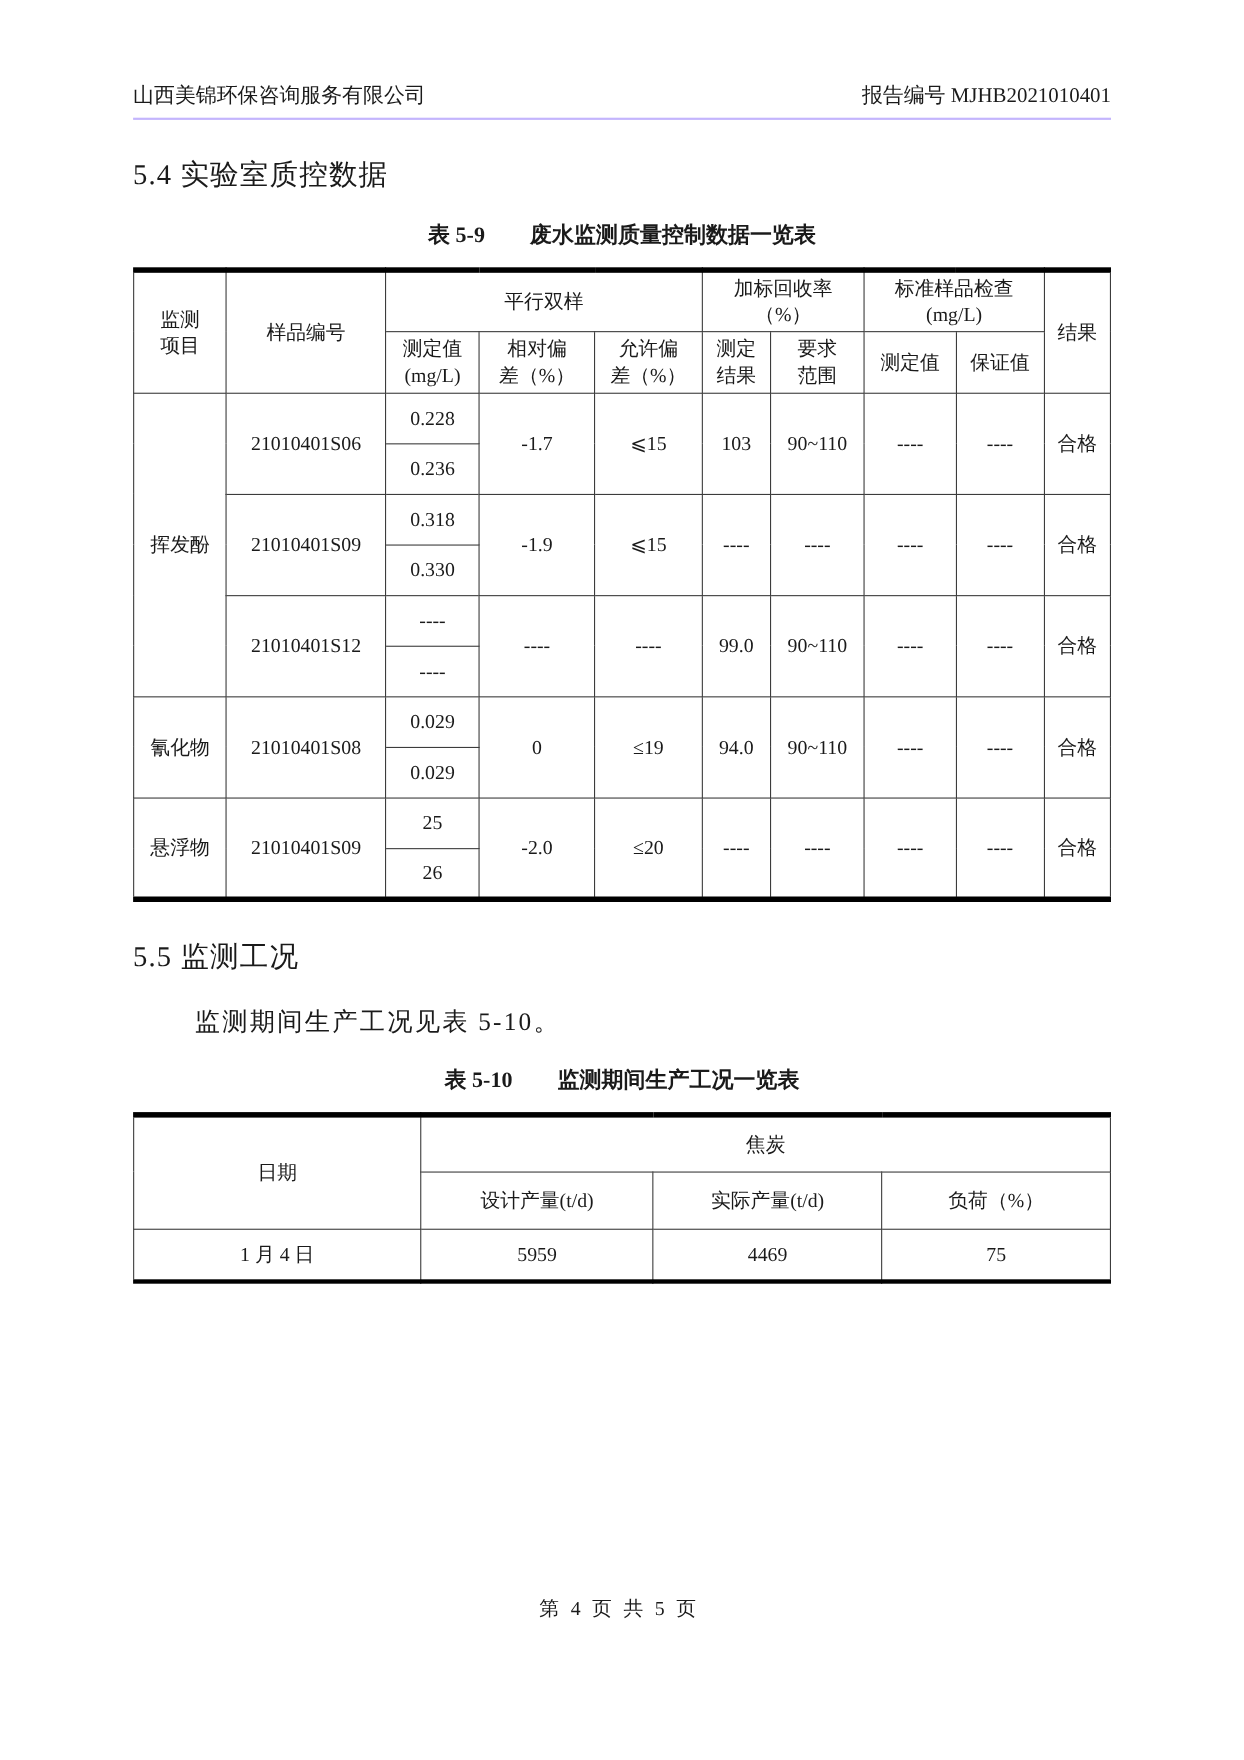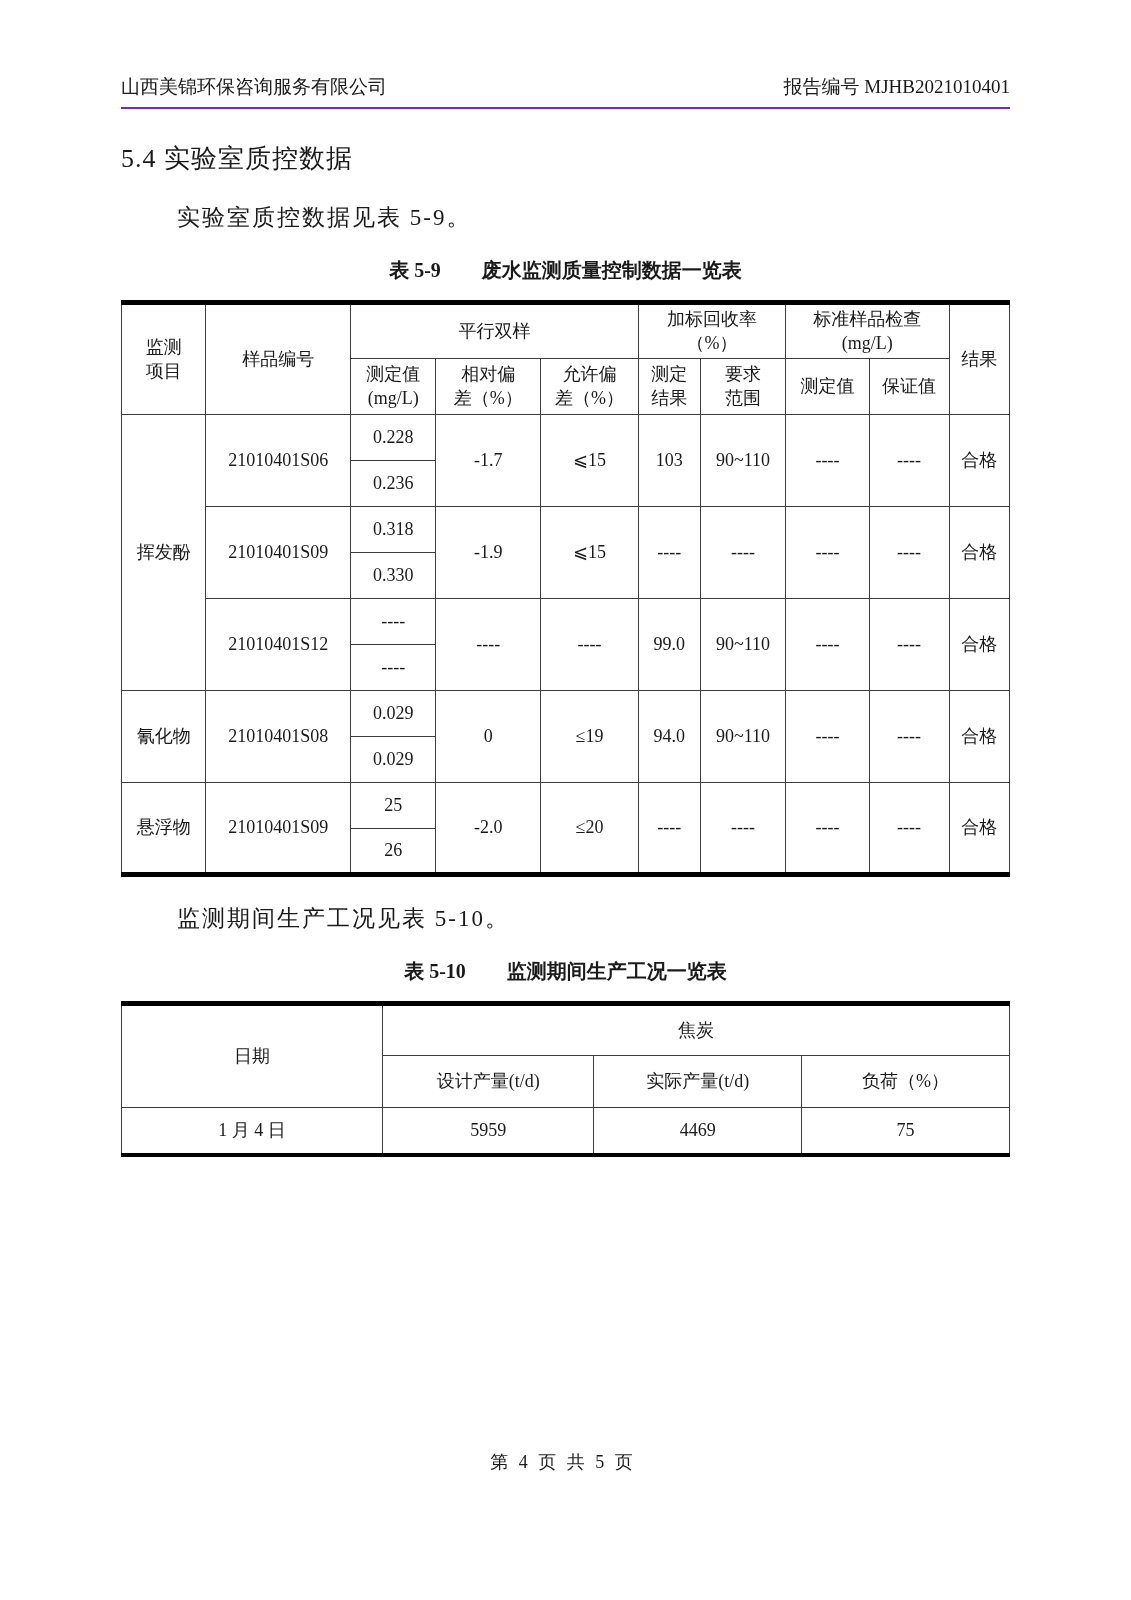--- a/index.html
+++ b/index.html
@@ -13,21 +13,21 @@
   }
   .page {
     position: absolute; inset: 0;
     padding: 74px 121px 0 121px;
   }
   
   .doc-header {
     display: flex; justify-content: space-between; align-items: flex-end;
     font-size: 19px;
     padding-bottom: 7px;
-    border-bottom: 2px solid #6d28d9;
+    border-bottom: 2px solid #c4b5fd;
   }
   
   .section-heading {
     margin-top: 32px;
     font-size: 26px; font-weight: normal;
     letter-spacing: 1px;
   }
   .body-paragraph {
     margin-top: 26px;
     font-size: 23px;
@@ -77,21 +77,20 @@
 
 <div class="page">
 
   <div class="doc-header">
     <span>山西美锦环保咨询服务有限公司</span>
     <span>报告编号 MJHB2021010401</span>
   </div>
 
   <div class="section-heading">5.4 实验室质控数据</div>
 
-  <div class="body-paragraph">实验室质控数据见表 5-9。</div>
 
   <div class="table-caption">
     <span class="cap-label">表 5-9</span>
     <span>废水监测质量控制数据一览表</span>
   </div>
 
   <table class="qc-table">
     <colgroup>
       <col style="width:9.5%">
         <col style="width:16.3%">
@@ -206,20 +205,21 @@
         <td rowspan="2">----</td>
         <td rowspan="2">----</td>
         <td rowspan="2">合格</td>
       </tr>
       <tr>
         <td>26</td>
       </tr>
     </tbody>
   </table>
 
+  <div class="section-heading">5.5 监测工况</div>
 
   <div class="body-paragraph">监测期间生产工况见表 5-10。</div>
 
   <div class="table-caption">
     <span class="cap-label">表 5-10</span>
     <span>监测期间生产工况一览表</span>
   </div>
 
   <table class="ops-table">
     <colgroup>

